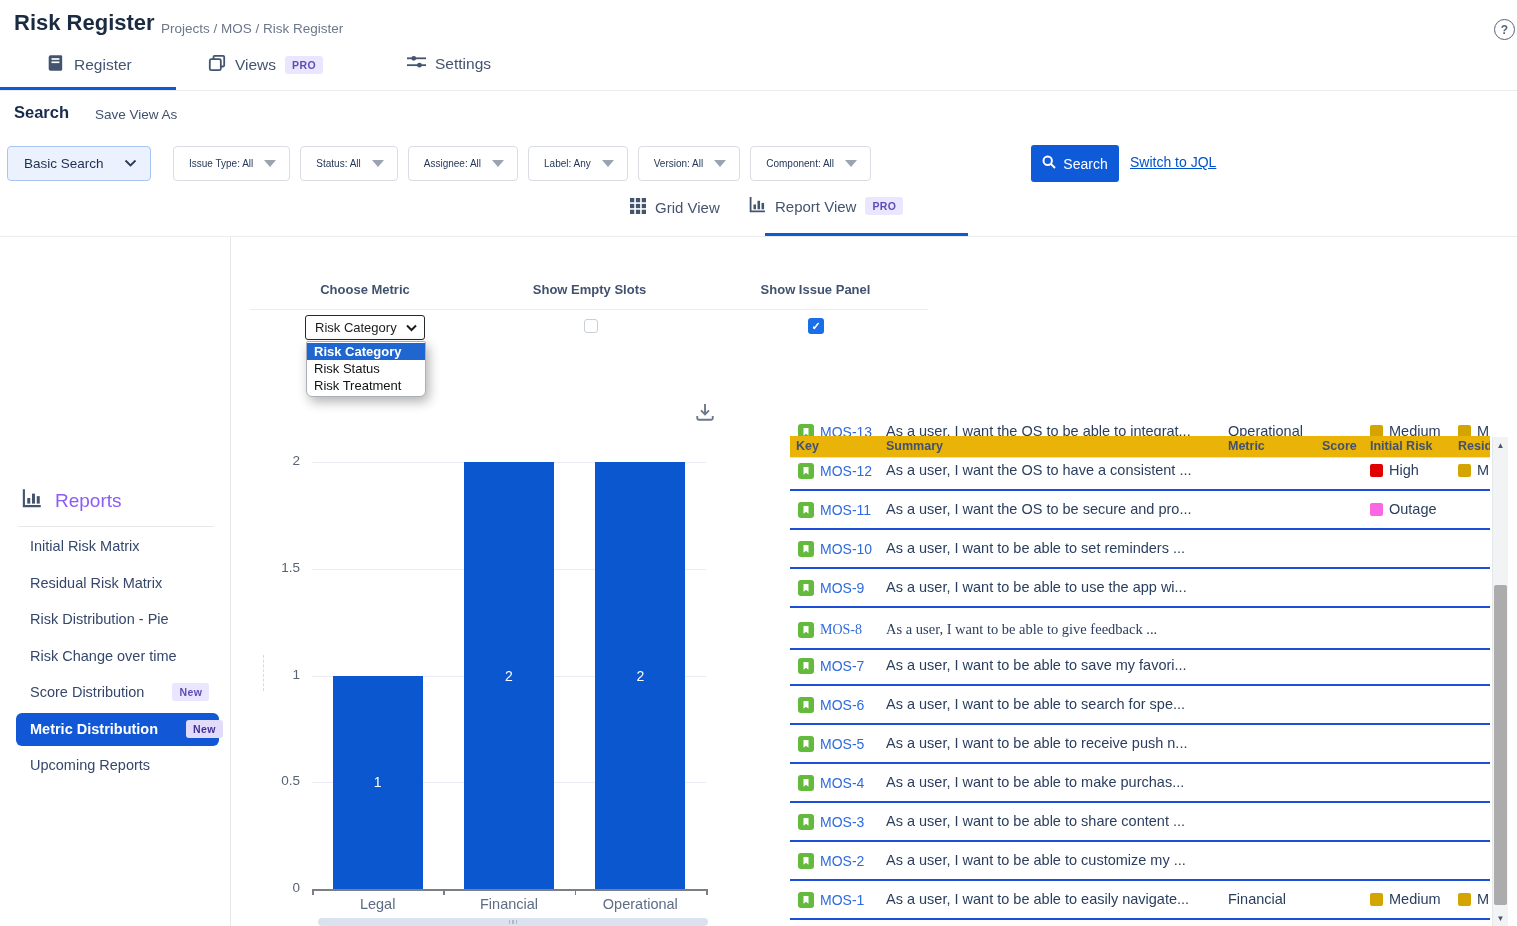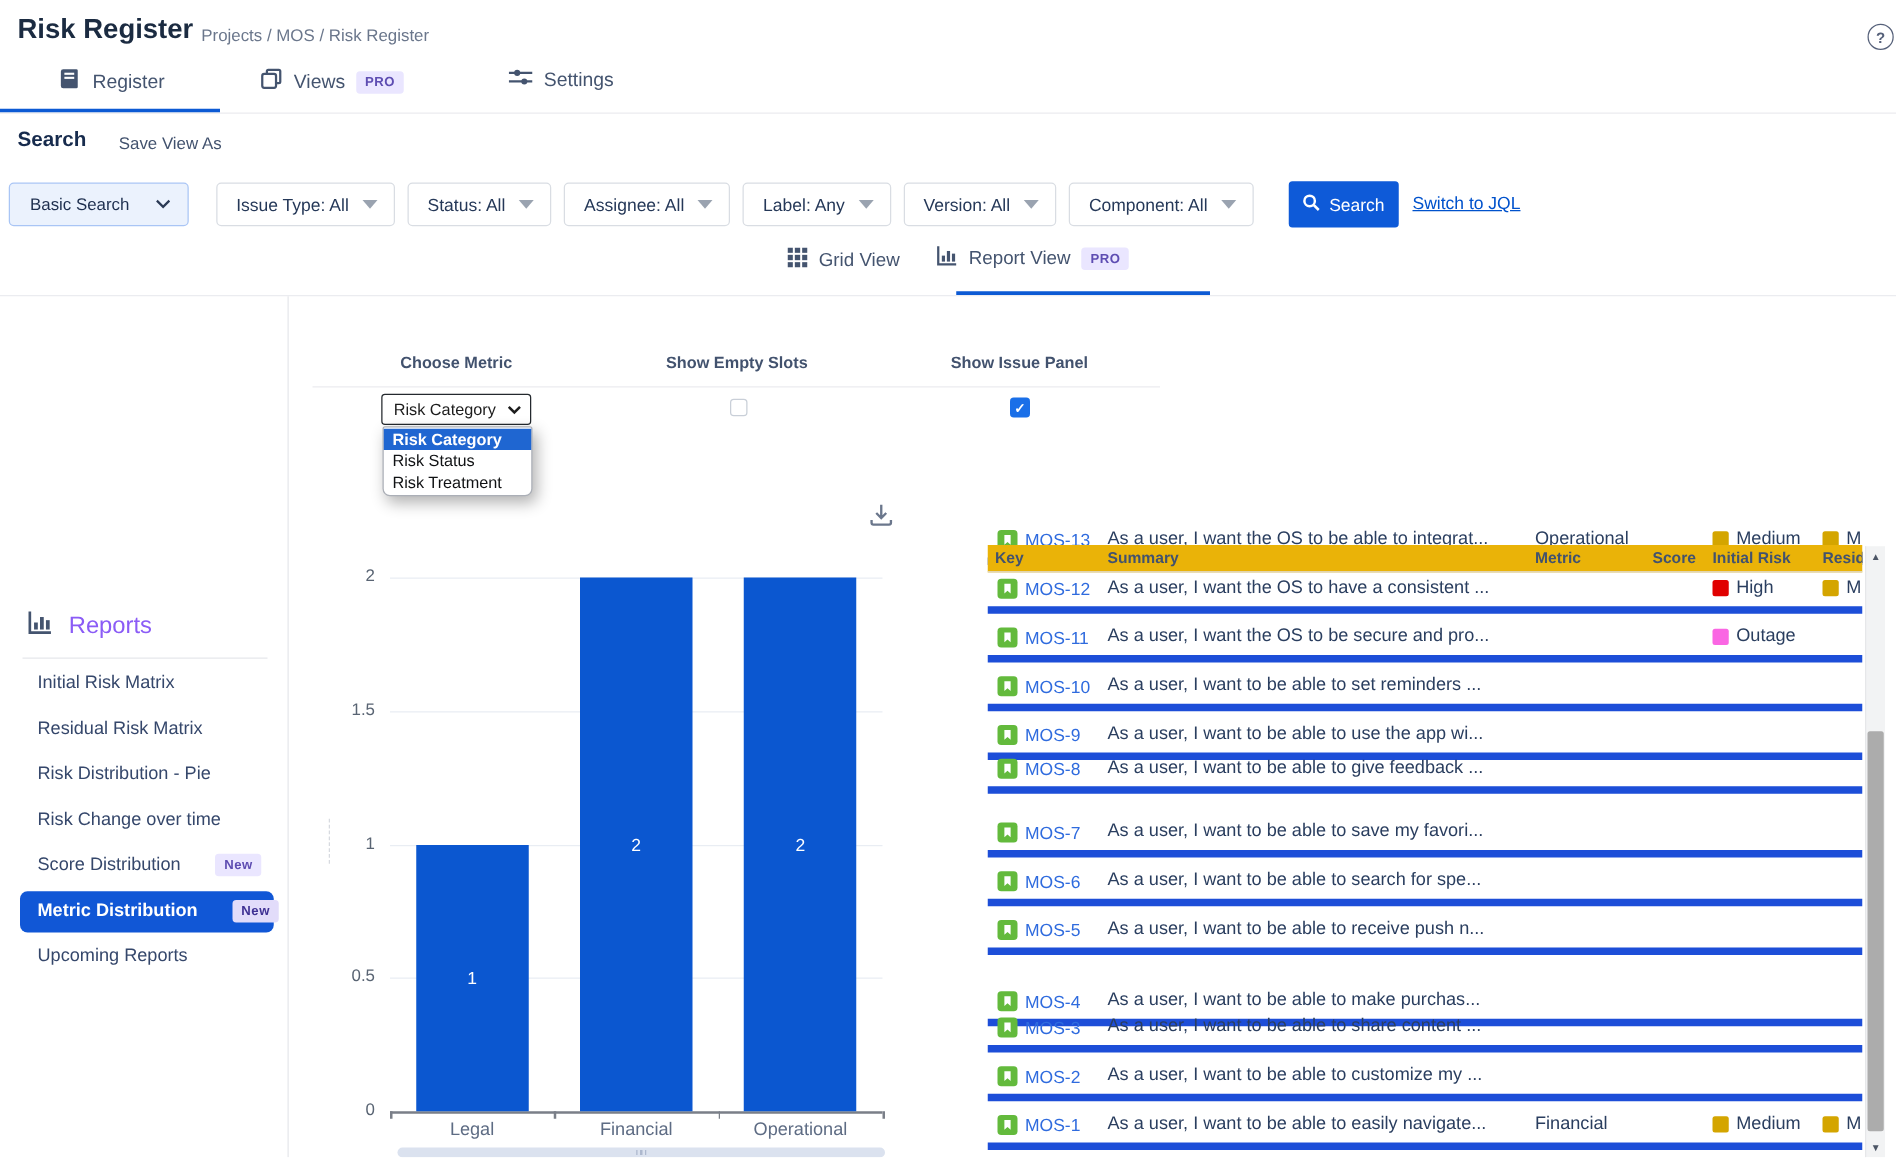--- a/index.html
+++ b/index.html
@@ -21,21 +21,21 @@
   .hairline{left:0;width:1517px;height:1px;background:#EBECF0;}
 
   
   .search-title{left:14px;top:103px;font-size:16.5px;font-weight:700;color:#172B4D;}
   .save-view{left:95px;top:107px;font-size:13.5px;color:#42526E;cursor:pointer;}
   .basic-search{left:7px;top:146px;width:144px;height:35px;background:#EBF2FD;border:1px solid #A9C5F5;border-radius:4px;
                 display:flex;align-items:center;justify-content:space-between;padding:0 13px 0 16px;font-size:13.5px;
                 color:#1D2E4E;box-sizing:border-box;cursor:pointer;}
   .filters{left:173px;top:146px;display:flex;gap:10px;}
   .filter-chip{height:35px;border:1px solid #D9DDE3;border-radius:4px;background:#fff;display:flex;align-items:center;
-               gap:11px;padding:0 13px 0 15px;font-size:14px;color:#253858;box-sizing:border-box;cursor:pointer;}
+               gap:11px;padding:0 13px 0 15px;font-size:10px;color:#253858;box-sizing:border-box;cursor:pointer;}
   .caret{width:0;height:0;border-left:6px solid transparent;border-right:6px solid transparent;border-top:7px solid #9AA3B0;}
   .search-btn{left:1031px;top:145px;width:88px;height:37px;background:#0E5AD8;border-radius:3px;color:#fff;
               display:flex;align-items:center;justify-content:center;gap:7px;font-size:14px;font-weight:500;cursor:pointer;}
   .switch-jql{left:1130px;top:154px;font-size:14px;color:#0052CC;text-decoration:underline;cursor:pointer;}
 
   
   .view-tab{display:flex;align-items:center;gap:9px;font-size:15px;color:#44546F;cursor:pointer;}
   .grid-tab{left:630px;top:198px;}
   .report-tab{left:749px;top:196px;}
   .report-underline{left:765px;top:233px;width:203px;height:3px;background:#0C5AD4;}
@@ -78,21 +78,21 @@
   .xlabel{position:absolute;text-align:center;font-size:14.5px;color:#5E6C84;}
   .chart-hscroll{left:318px;top:918px;width:390px;height:8px;background:#DBE2EF;border-radius:4px;cursor:pointer;
                  display:flex;align-items:center;justify-content:center;gap:2px;}
   .chart-hscroll i{display:block;width:1.5px;height:4px;background:#ADB8CE;}
   .dash-artifact{left:263px;top:655px;height:36px;border-left:1px dashed #D7DAE0;}
 
   
   .tablewrap{left:790px;top:414px;width:700px;height:512px;overflow:hidden;}
   .thead{position:absolute;left:0;top:22px;width:700px;height:21px;background:#eab308;border-bottom:1px solid #DFE1E6;z-index:5;}
   .th{position:absolute;top:3px;font-size:12.5px;font-weight:700;color:#42526E;white-space:nowrap;}
-  .trow{position:absolute;left:0;width:700px;height:39px;border-bottom:6px solid #1d4ed8;box-sizing:border-box;cursor:pointer;background:#fff0;}
+  .trow{position:absolute;left:0;width:700px;height:39px;border-bottom:2px solid #1d4ed8;box-sizing:border-box;cursor:pointer;background:#fff0;}
   .story{position:absolute;left:8px;top:11px;width:16px;height:16px;background:#63BA3C;border-radius:3px;
          display:flex;align-items:center;justify-content:center;}
   .tkey{position:absolute;left:30px;top:11px;font-size:14px;color:#2F6BDE;text-decoration:none;cursor:pointer;}
   .tsum{position:absolute;left:96px;top:10px;font-size:14.5px;color:#2A3E5F;white-space:nowrap;}
   .tmetric{position:absolute;left:438px;top:10px;font-size:14.5px;color:#2A3E5F;white-space:nowrap;}
   .risk{position:absolute;top:10px;display:flex;align-items:center;gap:6px;font-size:14.5px;color:#2A3E5F;white-space:nowrap;}
   .risk.initial{left:580px;} .risk.residual{left:668px;}
   .swatch{width:13px;height:13px;border-radius:2px;display:inline-block;flex:0 0 auto;}
 
   
@@ -424,21 +424,21 @@
           <span class="story">
             <svg width="10" height="10" viewBox="0 0 12 12">
               <path fill="#fff" d="M3 1.3h6v9.2L6 8 3 10.5z"></path>
             </svg>
           </span>
           <a class="tkey">MOS-9</a>
           <span class="tsum">As a user, I want to be able to use the app wi...</span>
 
         </div>
 
-        <div class="trow" style="top: 182px;">
+        <div class="trow" style="top: 197px; font-family: Liberation Serif, serif;">
           <span class="story">
             <svg width="10" height="10" viewBox="0 0 12 12">
               <path fill="#fff" d="M3 1.3h6v9.2L6 8 3 10.5z"></path>
             </svg>
           </span>
           <a class="tkey">MOS-8</a>
           <span class="tsum">As a user, I want to be able to give feedback ...</span>
 
         </div>
 
@@ -468,21 +468,21 @@
           <span class="story">
             <svg width="10" height="10" viewBox="0 0 12 12">
               <path fill="#fff" d="M3 1.3h6v9.2L6 8 3 10.5z"></path>
             </svg>
           </span>
           <a class="tkey">MOS-5</a>
           <span class="tsum">As a user, I want to be able to receive push n...</span>
 
         </div>
 
-        <div class="trow" style="top: 368px;">
+        <div class="trow" style="top: 350px;">
           <span class="story">
             <svg width="10" height="10" viewBox="0 0 12 12">
               <path fill="#fff" d="M3 1.3h6v9.2L6 8 3 10.5z"></path>
             </svg>
           </span>
           <a class="tkey">MOS-4</a>
           <span class="tsum">As a user, I want to be able to make purchas...</span>
 
         </div>
 

